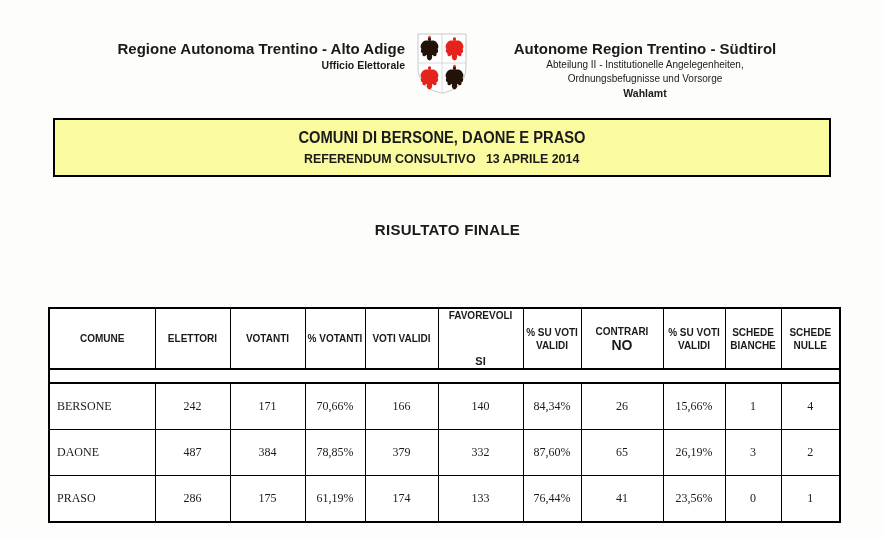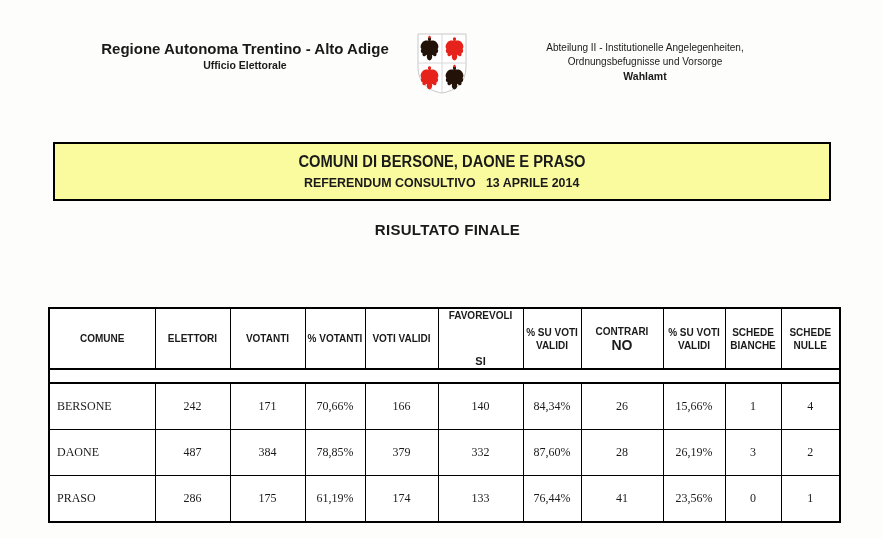--- a/index.html
+++ b/index.html
@@ -15,21 +15,21 @@
   .org-block{width:320px;text-align:center;}
   .org-title{font-size:15px;font-weight:bold;line-height:17px;}
   .org-line{font-size:10px;line-height:13px;margin-top:1px;}
   .org-office{font-size:10.5px;font-weight:bold;line-height:14px;margin-top:1px;}
   .crest{left:417px;top:33px;width:50px;height:61px;}
 
   
   .banner{
     left:53px;top:118px;width:774px;height:55px;
     border:2px solid #000;background:#fafa9e;
-    display:flex;flex-direction:column;align-items:center;justify-content:center;margin-top:24px;
+    display:flex;flex-direction:column;align-items:center;justify-content:center;
   }
   .banner-line1{font-size:16px;font-weight:bold;display:inline-block;transform:scaleX(.92);white-space:pre;}
   .banner-line2{font-size:13.5px;font-weight:bold;display:inline-block;transform:scaleX(.92);white-space:pre;margin-top:4px;}
 
   
   .section-title{
     left:52px;top:221px;width:791px;text-align:center;
     font-size:15px;font-weight:bold;letter-spacing:.3px;
   }
 
@@ -48,21 +48,21 @@
   td.data{
     border:1px solid #000;height:45px;font-size:12px;
     text-align:center;vertical-align:middle;padding:0 2px;
   }
   td.data.comune{text-align:left;padding-left:7px;}
   tbody tr.datarow td{border-top:1px solid #000;font-family:Liberation Serif, serif;}
 </style>
 </head>
 <body>
 
-<div class="abs org-block" style="left:85px;top:40px;">
+<div class="abs org-block" style="left:85px;top:40px;text-align:right;">
   <div class="org-title">Regione Autonoma Trentino - Alto Adige</div>
   <div class="org-office">Ufficio Elettorale</div>
 </div>
 
 <div class="abs crest">
   <svg width="50" height="61" viewBox="0 0 50 61" aria-hidden="true">
     <defs>
       <path id="eagle" d="M10,1 C11.2,1 11.9,1.9 11.5,3 L11,4.2 C13.2,3.5 15.6,4 17.2,5.6 C19.1,7.4 19.5,9.8 18.1,11.2 C19.2,12.6 18.6,14.6 16.9,15.1 C17.6,16.6 16.4,18.1 14.9,17.5 L12.4,16.3 C13.2,18.6 12.5,20.6 10,21.4 C7.5,20.6 6.8,18.6 7.6,16.3 L5.1,17.5 C3.6,18.1 2.4,16.6 3.1,15.1 C1.4,14.6 0.8,12.6 1.9,11.2 C0.5,9.8 0.9,7.4 2.8,5.6 C4.4,4 6.8,3.5 9,4.2 L8.5,3 C8.1,1.9 8.8,1 10,1 Z"></path>
     </defs>
 
@@ -81,20 +81,21 @@
         <use href="#eagle" fill="#E5231B"></use>
       </g>
     <g transform="translate(27.5,32) scale(1.0,1.15)">
         <use href="#eagle" fill="#231208"></use>
         <circle cx="10" cy="1" r="1.2" fill="#E5231B"></circle>
       </g>
   </svg>
 </div>
 
 <div class="abs org-block" style="left:485px;top:40px;">
+  <div class="org-title">Autonome Region Trentino - Südtirol</div>
   <div class="org-line">Abteilung II - Institutionelle Angelegenheiten,</div>
   <div class="org-line">Ordnungsbefugnisse und Vorsorge</div>
   <div class="org-office">Wahlamt</div>
 </div>
 
 <div class="abs banner">
   <span class="banner-line1">COMUNI DI BERSONE, DAONE E PRASO</span>
   <span class="banner-line2">REFERENDUM CONSULTIVO   13 APRILE 2014</span>
 </div>
 
@@ -168,21 +169,21 @@
       </tr>
 
       <tr class="datarow">
         <td class="data comune">DAONE</td>
         <td class="data">487</td>
         <td class="data">384</td>
         <td class="data">78,85%</td>
         <td class="data">379</td>
         <td class="data">332</td>
         <td class="data">87,60%</td>
-        <td class="data">28</td>
+        <td class="data">65</td>
         <td class="data">26,19%</td>
         <td class="data">3</td>
         <td class="data">2</td>
       </tr>
 
       <tr class="datarow">
         <td class="data comune">PRASO</td>
         <td class="data">286</td>
         <td class="data">175</td>
         <td class="data">61,19%</td>

